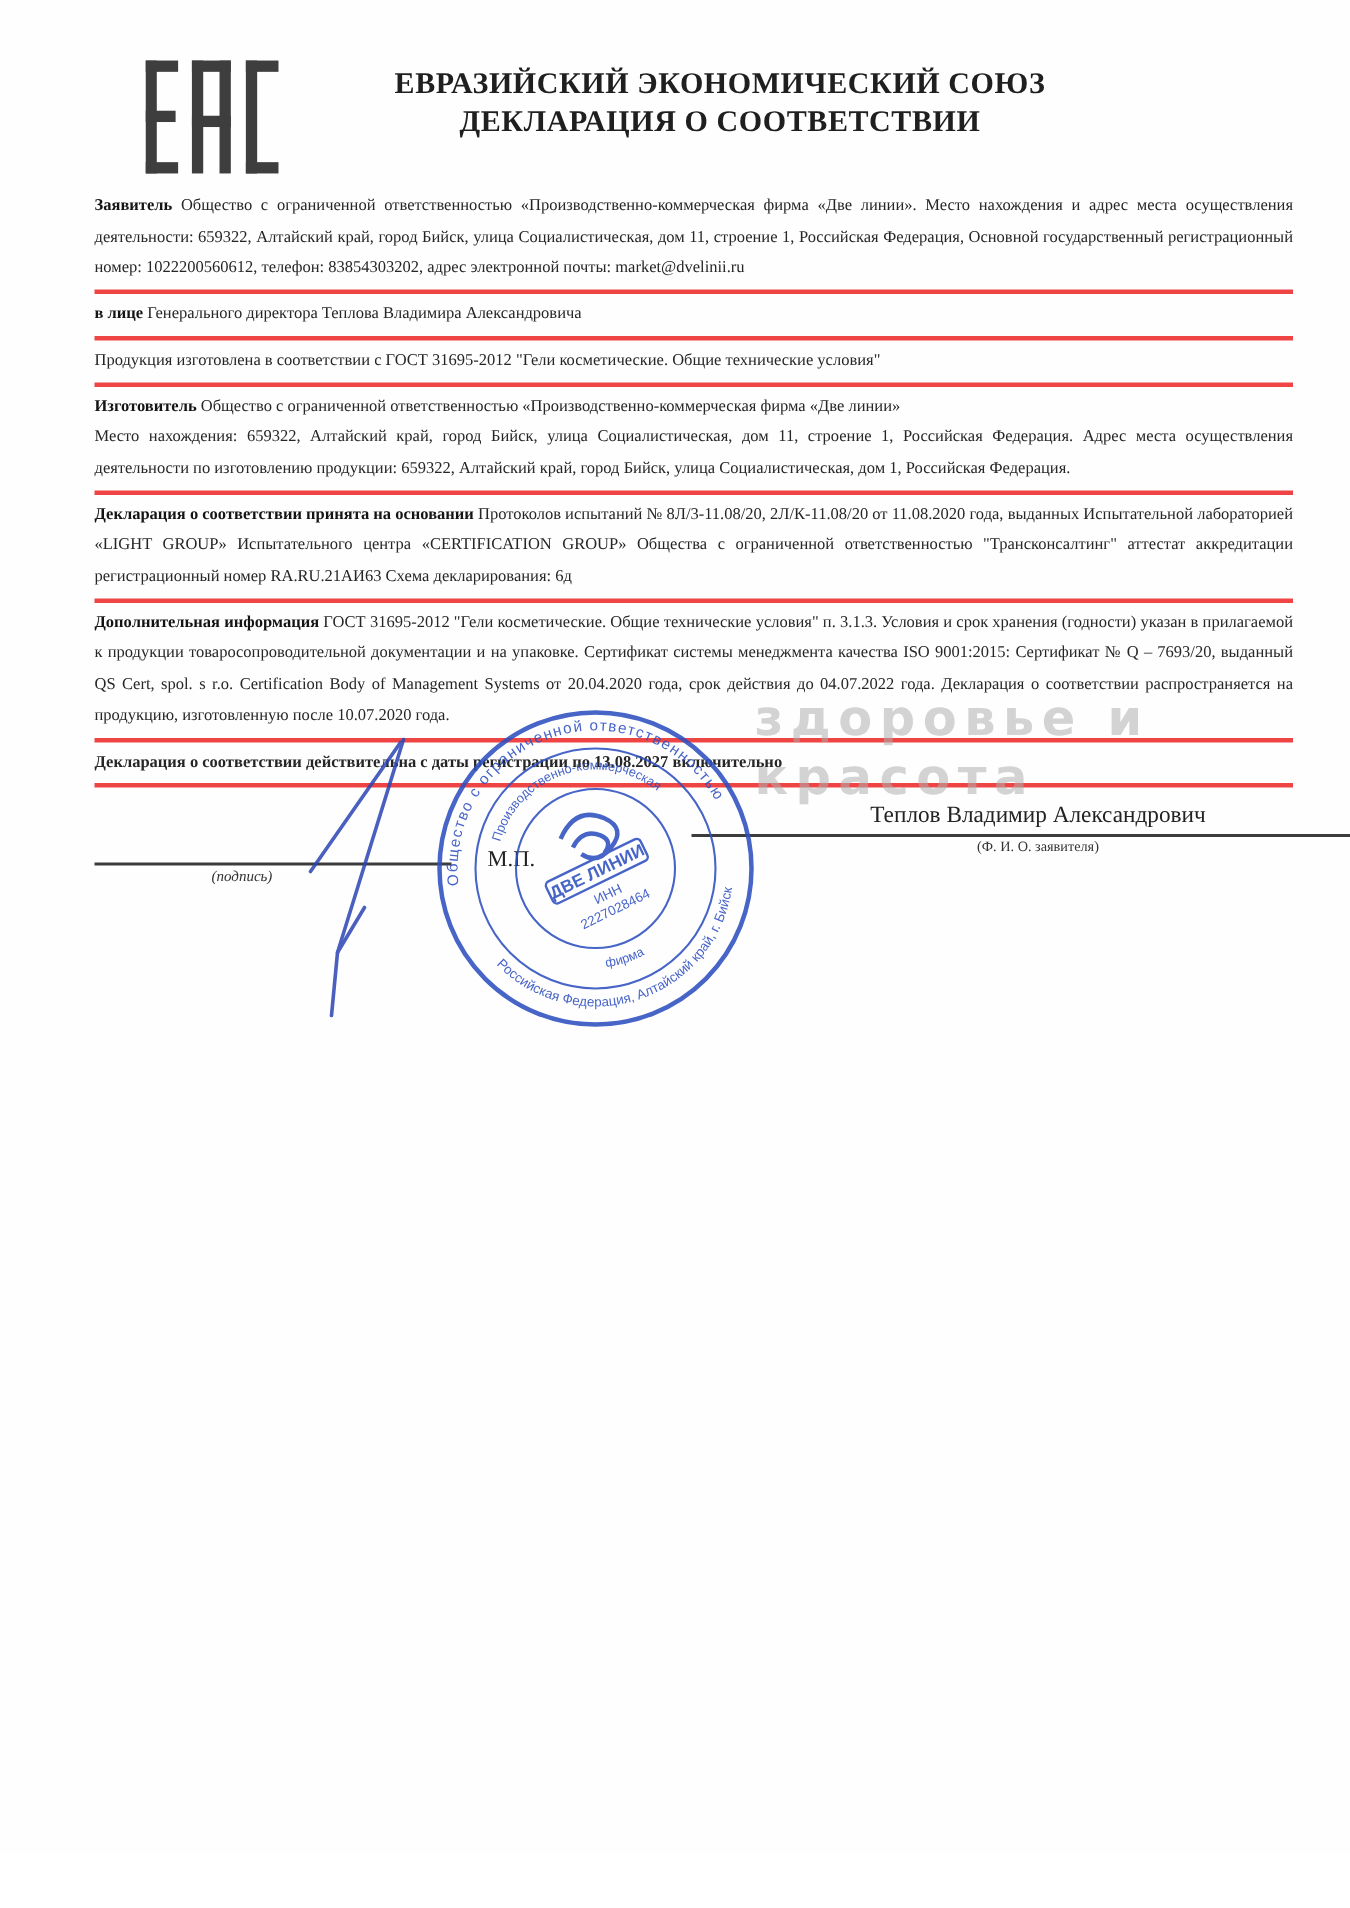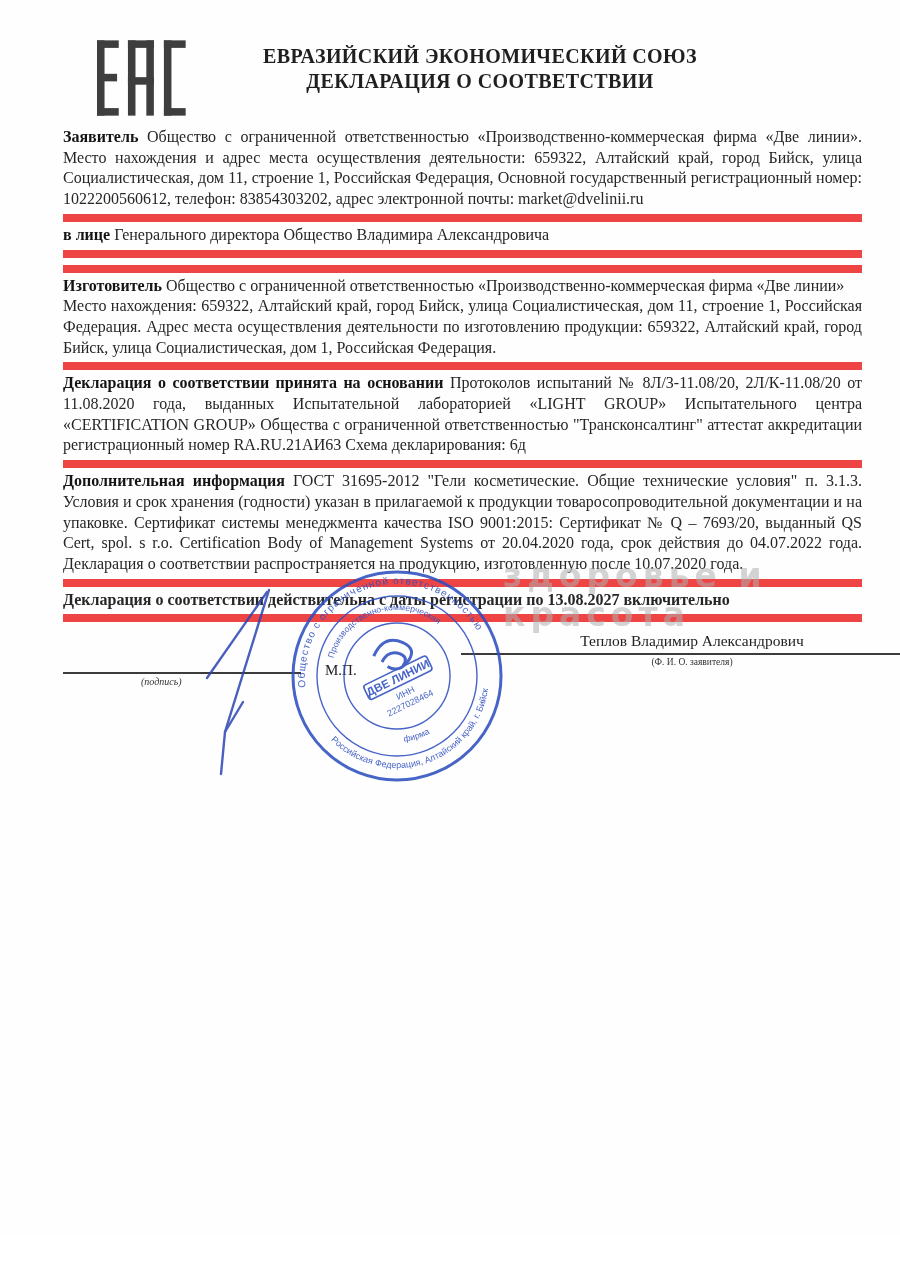--- a/index.html
+++ b/index.html
@@ -7,22 +7,22 @@
        font-family:"Liberation Serif","DejaVu Serif",serif;color:#262626;}
   .page{position:relative;width:900px;height:1236px;background:#fefefe;}
 
   
   .eac-logo{position:absolute;left:97px;top:38px;}
   .doc-title{padding-top:44px;margin-left:150px;width:660px;text-align:center;
              font-weight:bold;font-size:20px;line-height:25px;color:#1f1f1f;letter-spacing:.4px;}
 
   
   .content{margin:30px 38px 0 63px;position:relative;}
-  .sec{padding:3px 0 4px 0;border-bottom:8px solid #ef4444;
-       font-size:16px;line-height:20.7px;text-align:justify;}
+  .sec{padding:3px 0 4px 0;border-bottom:3px solid #ef4444;
+       font-size:11px;line-height:20.7px;text-align:justify;}
   .sec:last-of-type{border-bottom:none;}
   .sec p{margin:0;}
   .lbl{font-weight:bold;color:#141414;}
   .bold-line{font-weight:bold;}
 
   
   .sig-area{position:relative;height:92px;}
   .sig-line-left{position:absolute;left:0;top:50px;width:238px;border-bottom:2px solid #3c3c3c;}
   .sig-label{position:absolute;left:78px;top:54px;font-size:10px;color:#333;font-style:italic;}
   .mp{position:absolute;left:262px;top:40px;font-size:15px;color:#222;z-index:2;}
@@ -73,24 +73,25 @@
 
   <div class="content">
 
     <div class="sec">
       <p><span class="lbl">Заявитель</span>
         <span>Общество с ограниченной ответственностью «Производственно-коммерческая фирма «Две линии». Место нахождения и адрес места осуществления деятельности: 659322, Алтайский край, город Бийск, улица Социалистическая, дом 11, строение 1, Российская Федерация, Основной государственный регистрационный номер: 1022200560612, телефон: 83854303202, адрес электронной почты: market@dvelinii.ru</span></p>
     </div>
 
     <div class="sec">
       <p><span class="lbl">в лице</span>
-        <span>Генерального директора Общество Владимира Александровича</span></p>
+        <span>Генерального директора Теплова Владимира Александровича</span></p>
     </div>
 
     <div class="sec">
+      <p>Продукция изготовлена в соответствии с ГОСТ 31695-2012 "Гели косметические. Общие технические условия"</p>
     </div>
 
     <div class="sec">
       <p><span class="lbl">Изготовитель</span>
         <span>Общество с ограниченной ответственностью «Производственно-коммерческая фирма «Две линии»</span></p>
       <p>Место нахождения: 659322, Алтайский край, город Бийск, улица Социалистическая, дом 11, строение 1, Российская Федерация. Адрес места осуществления деятельности по изготовлению продукции: 659322, Алтайский край, город Бийск, улица Социалистическая, дом 1, Российская Федерация.</p>
     </div>
 
 
     <div class="sec">

